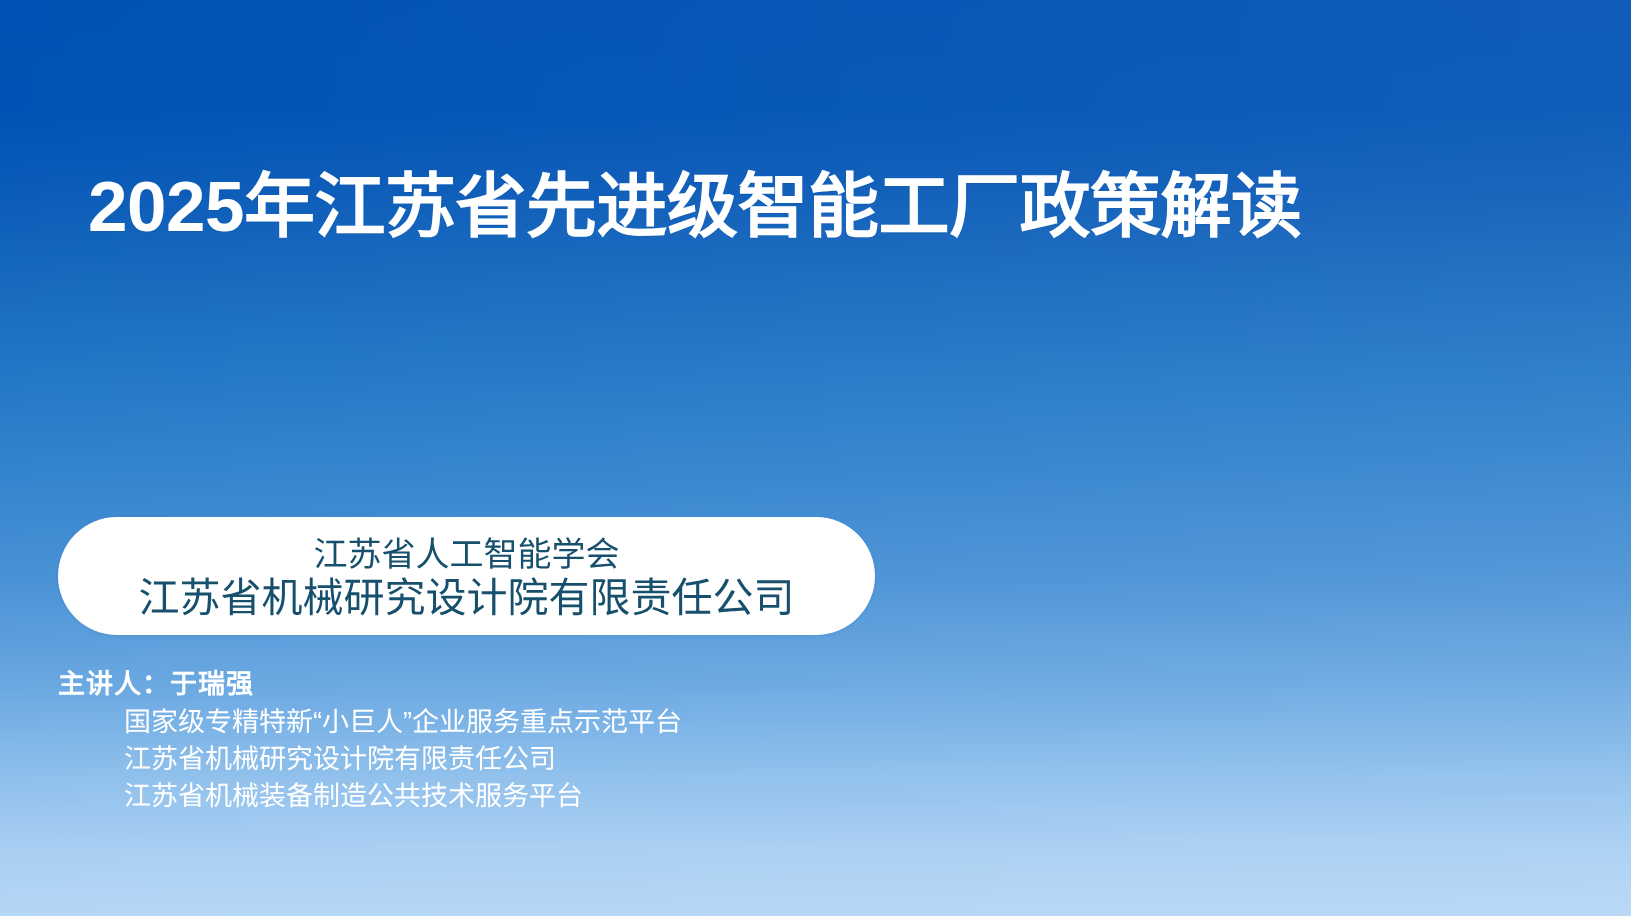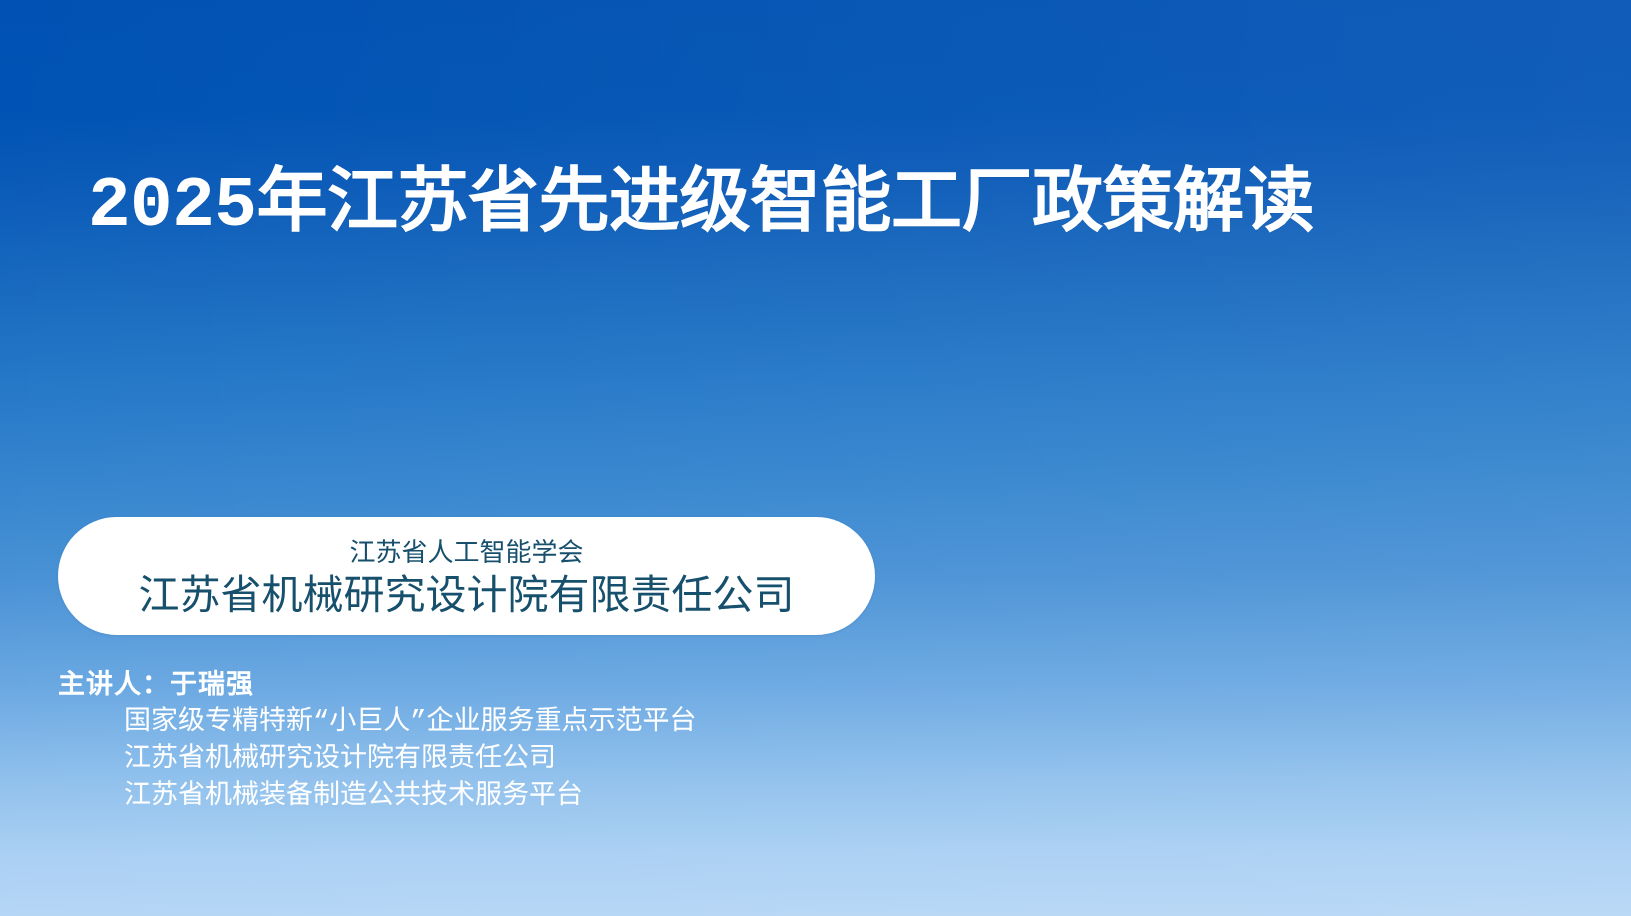--- a/index.html
+++ b/index.html
@@ -8,21 +8,21 @@
     padding: 0;
     background: #ffffff;
   }
   * { box-sizing: border-box; }
 
   .slide {
     position: relative;
     width: 1631px;
     height: 916px;
     overflow: hidden;
-    font-family: Liberation Mono, monospace;
+    font-family: Liberation Sans, sans-serif;
     
     background-image:
       linear-gradient(100deg,
         rgba(255,255,255,0.00) 0%,
         rgba(255,255,255,0.03) 45%,
         rgba(255,255,255,0.07) 100%),
       linear-gradient(to bottom,
         #0051b3 0%,
         #0053b4 12%,
         #0a5ab8 20%,
@@ -64,21 +64,21 @@
     background: #ffffff;
     border-radius: 59px;
     display: flex;
     flex-direction: column;
     align-items: center;
     justify-content: center;
     box-shadow: 0 1px 3px rgba(0, 40, 90, 0.10);
   }
   .org-line {
     color: #17506d;
-    font-size: 26px;
+    font-size: 34px;
     line-height: 44px;
     font-weight: 400;
     white-space: nowrap;
   }
   .org-line.second {
     font-size: 41px;
   }
 
   
   .speaker {

